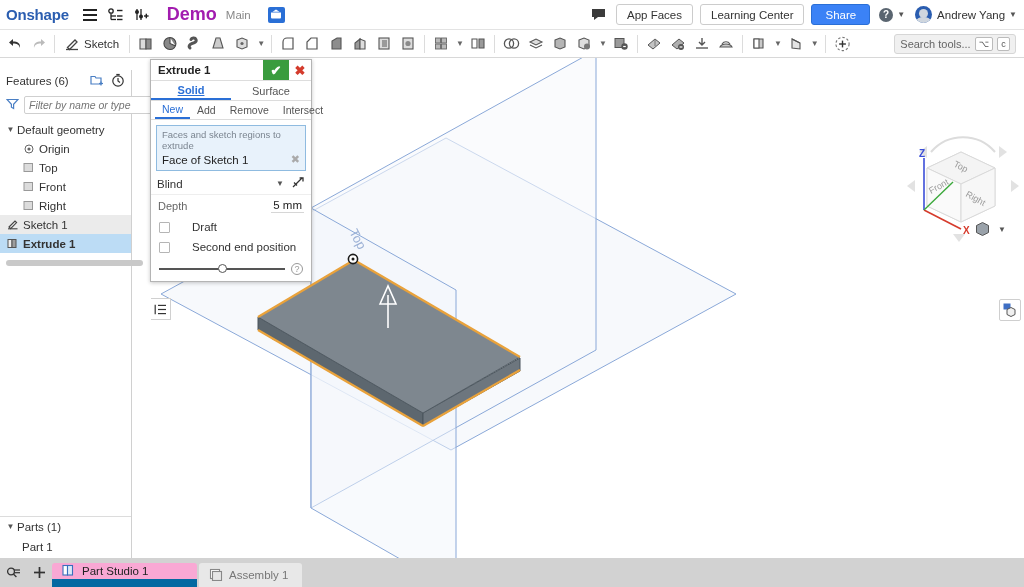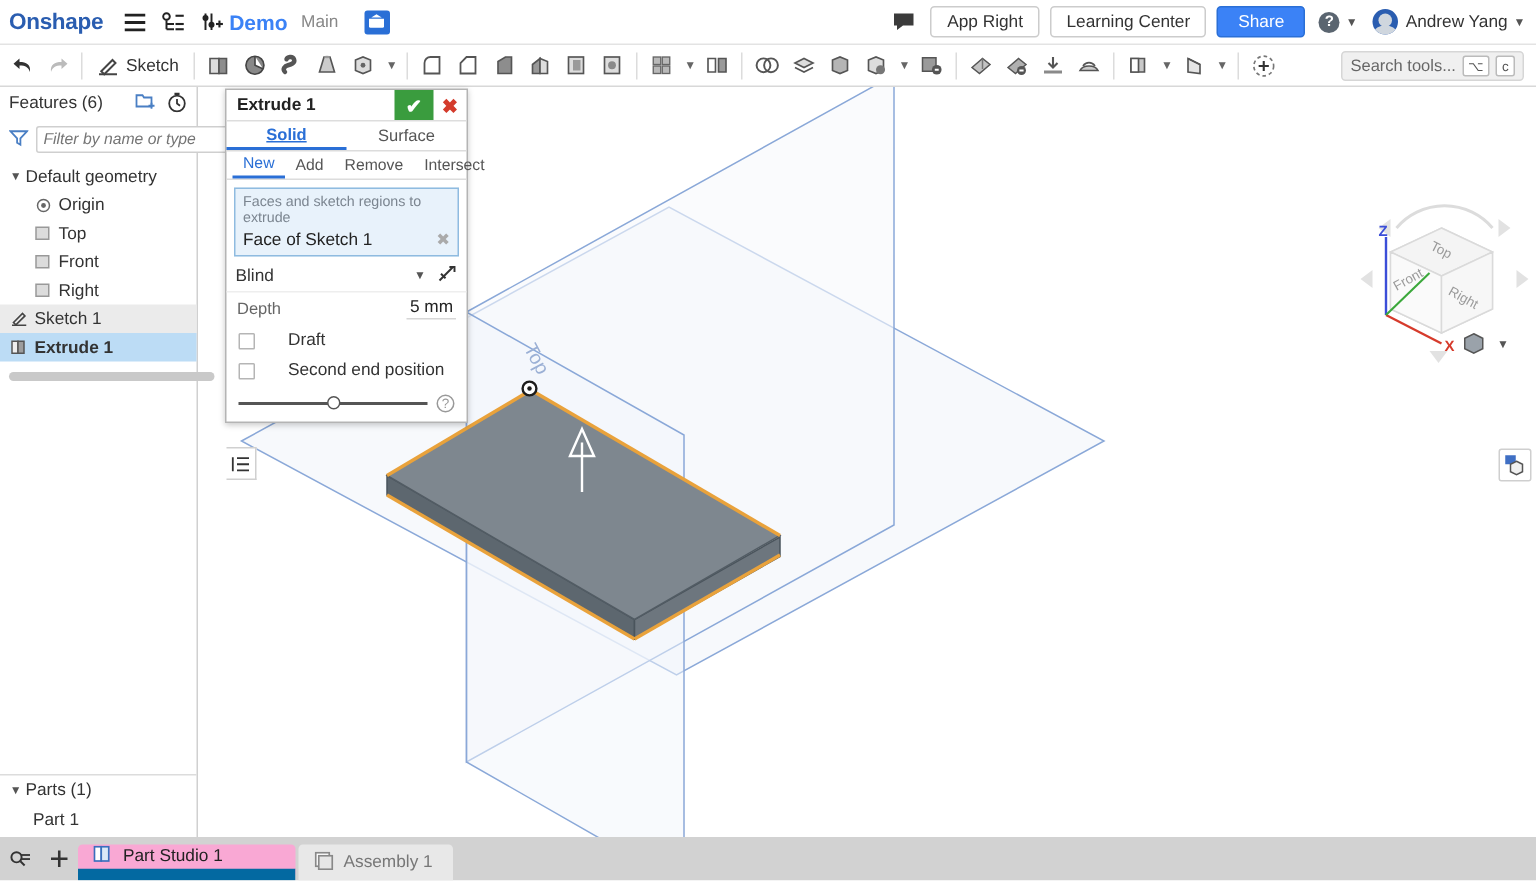--- a/index.html
+++ b/index.html
@@ -19,21 +19,21 @@
   }
   .brand {
     font-size: 15px; font-weight: bold; color: #2a5db0;
     margin-left: 6px; letter-spacing: -0.2px;
   }
   .hdr-icon {
     width: 22px; height: 22px; margin-left: 4px;
     display: flex; align-items: center; justify-content: center;
     cursor: pointer;
   }
-  .doc-title { font-size: 14px; font-weight: bold; color: #3b82f6; }
+  .doc-title { font-size: 18px; font-weight: bold; color: #a21caf; margin-left: 14px; }
   .doc-branch { font-size: 11.5px; color: #888; margin-left: 9px; }
   .branch-badge {
     width: 17px; height: 16px; margin-left: 17px; background: #2a6fd6;
     border-radius: 2px; display:flex; align-items:center; justify-content:center;
     cursor:pointer;
   }
   .hdr-right { margin-left: auto; display: flex; align-items: center; padding-right: 7px; }
   .hdr-btn {
     height: 21px; padding: 0 10px; border: 1px solid #ccc; border-radius: 3px;
     background: #fff; font-size: 11.5px; color: #333; margin-left: 7px;
@@ -81,21 +81,21 @@
     font-size: 11px; color: #666; cursor: text;
   }
   .kbd {
     border: 1px solid #bbb; border-radius: 2px; background: #fff;
     font-size: 9px; color: #555; padding: 0 3px; min-width: 13px;
     text-align: center; line-height: 12px;
   }
 
   
   .left-panel {
-    position: absolute; top: 58px; left: 0; width: 132px; bottom: 29px;
+    position: absolute; top: 70px; left: 0; width: 132px; bottom: 29px;
     background: #fff; border-right: 1px solid #d0d0d0;
   }
   .feat-head {
     height: 22px; display: flex; align-items: center; padding: 0 6px;
     font-size: 11.5px; color: #333;
   }
   .feat-head-icons { margin-left: auto; display: flex; gap: 7px; align-items:center;}
   .filter-row { height: 26px; display: flex; align-items: center; padding: 0 6px; gap: 5px; }
   .filter-input {
     flex: 1; height: 18px; border: 1px solid #cfcfcf; border-radius: 2px;
@@ -278,21 +278,21 @@
       </g>
         </svg>
     </div>
 
     <div class="hdr-right">
       <div class="hdr-icon">
         <svg width="15" height="13" viewBox="0 0 15 13">
             <path d="M1 1h13v8H7l-4 3V9H1z" fill="#3b3b3b"></path>
           </svg>
       </div>
-      <div class="hdr-btn">App Right</div>
+      <div class="hdr-btn">App Faces</div>
       <div class="hdr-btn">Learning Center</div>
       <div class="hdr-btn primary">Share</div>
       <div class="help-wrap">
         <div class="help-circle">?</div>
         <span class="caret">▼</span>
       </div>
       <div class="avatar"></div>
       <div class="username">Andrew Yang</div>
       <span class="caret">▼</span>
     </div>

